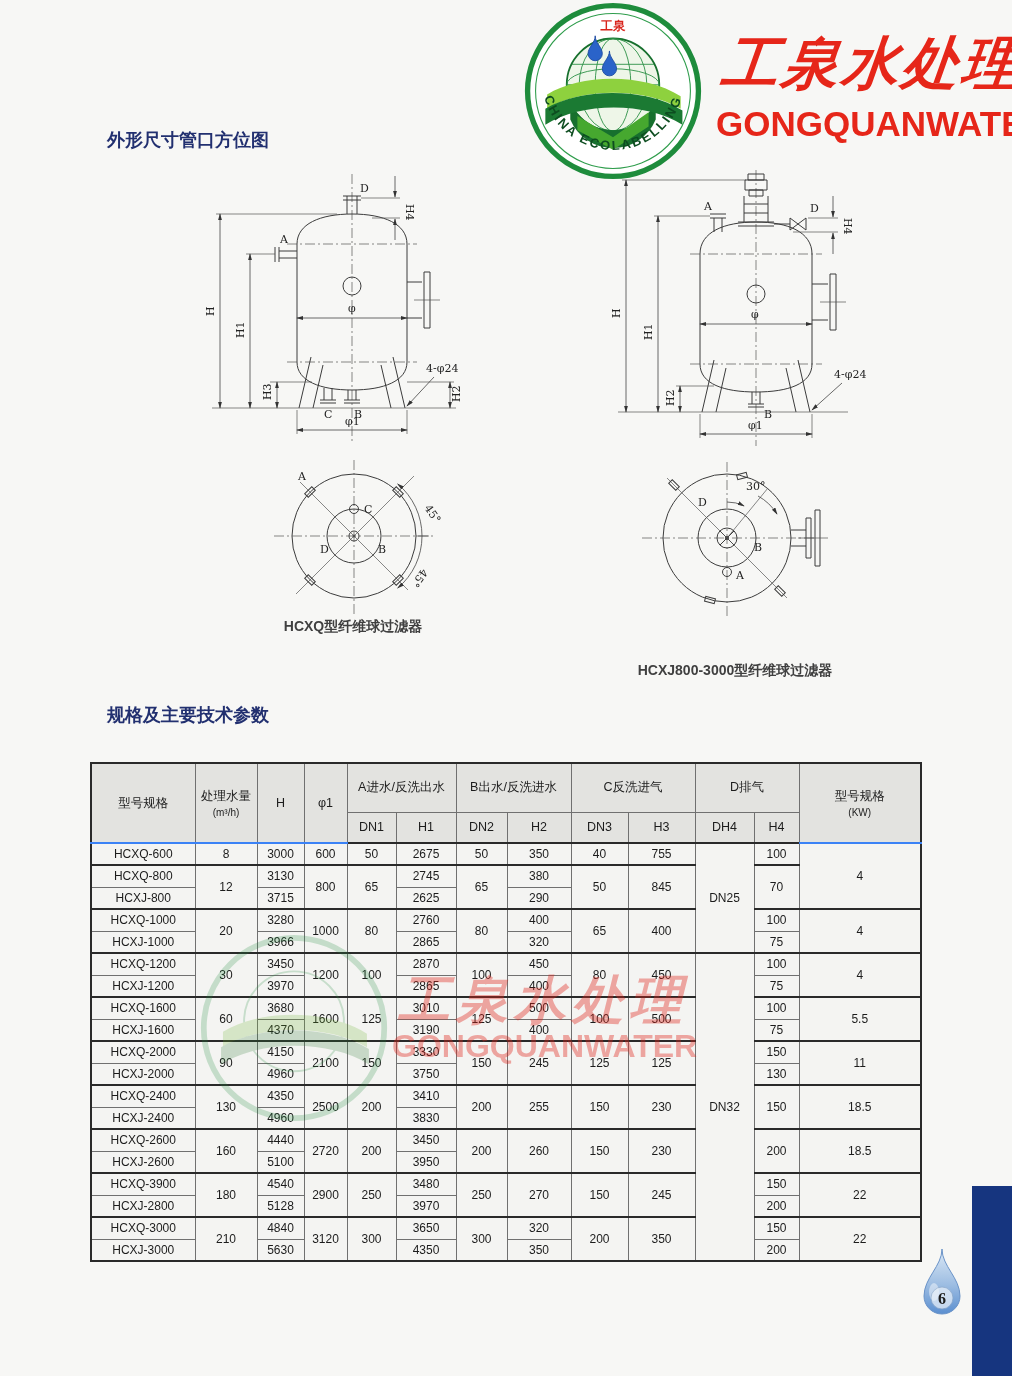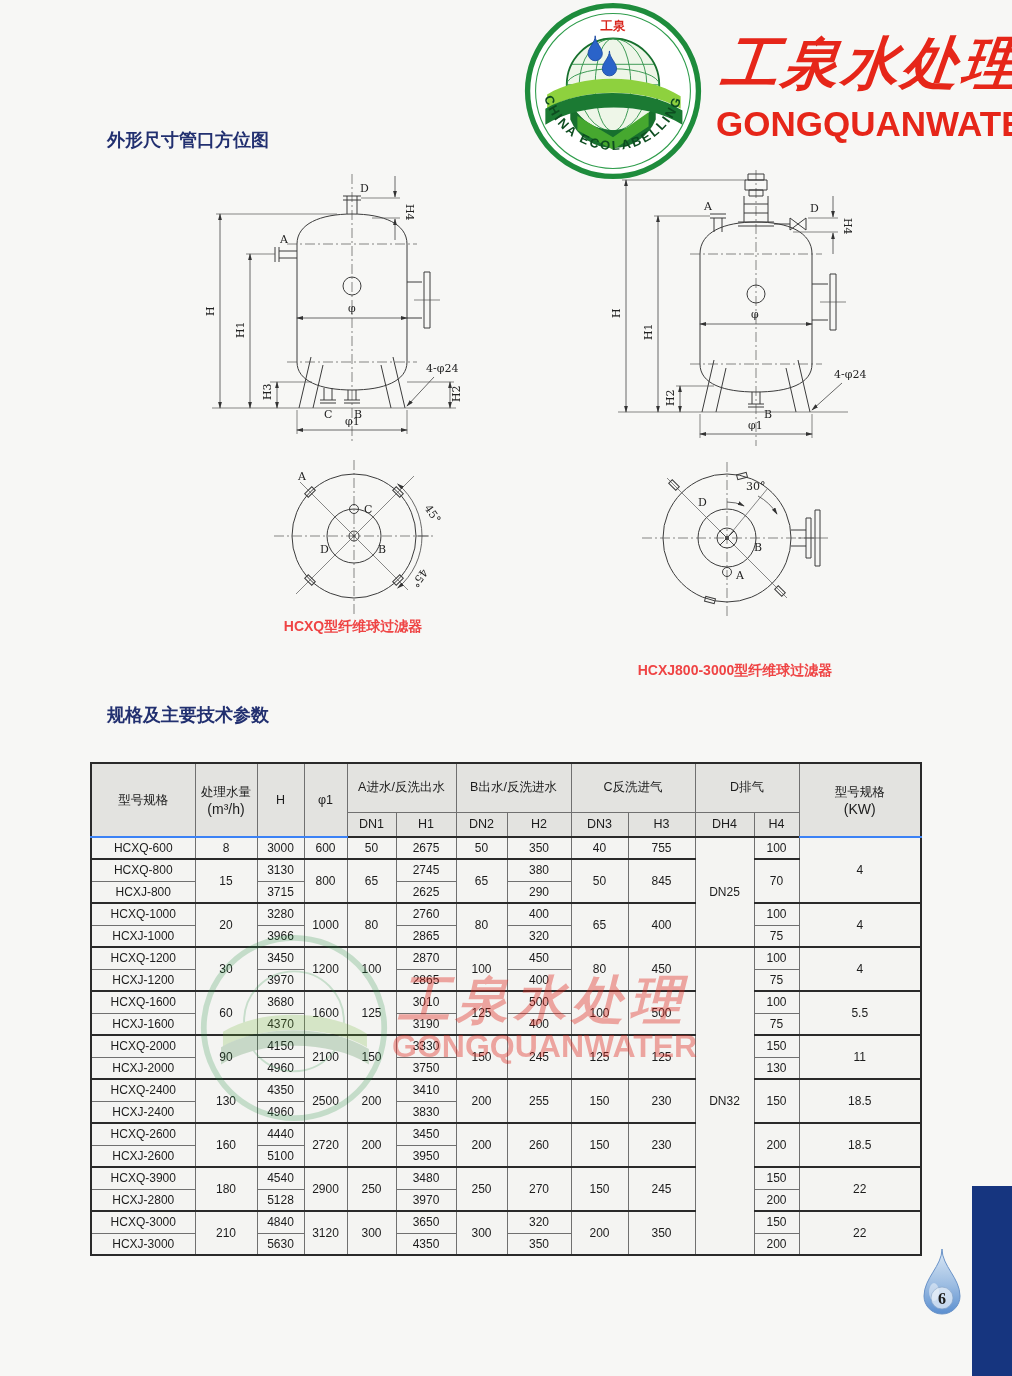--- a/index.html
+++ b/index.html
@@ -15,36 +15,36 @@
   
   .sec-title{position:absolute;left:107px;font-size:18px;font-weight:bold;color:#223070;text-align:center;}
   #title1{top:128px;} #title2{top:703px;}
   
   svg.drawing{position:absolute;}
   svg.drawing .ln{fill:none;stroke:#3c3c3c;stroke-width:1;}
   svg.drawing .thin{fill:none;stroke:#555;stroke-width:.7;}
   svg.drawing .cl{fill:none;stroke:#555;stroke-width:.7;stroke-dasharray:10 3 2 3;}
   svg.drawing .dim{fill:none;stroke:#444;stroke-width:.8;}
   svg.drawing text{fill:#222;font-family:"DejaVu Serif",serif;font-size:11px;}
-  .caption{position:absolute;font-size:14px;font-weight:bold;color:#ef4444;text-align:center;}
+  .caption{position:absolute;font-size:14px;font-weight:bold;color:#404040;text-align:center;}
   #cap1{left:238px;top:618px;width:230px;}
   #cap2{left:585px;top:618px;width:300px;margin-top:44px;}
   
   #spec-table{position:absolute;left:90px;top:762px;width:830px;border-collapse:collapse;
               table-layout:fixed;background:#f4f4f2;border:2px solid #2a2a2a;}
   #spec-table th,#spec-table td{border:1px solid #707070;text-align:center;vertical-align:middle;
               font-size:12px;color:#1c1c1c;padding:0;font-weight:400;overflow:hidden;}
   #spec-table thead th{background:#e3e3e0;font-size:12.5px;}
   #spec-table thead tr.g{height:49px;}
-  #spec-table thead tr.s{height:25px;}
+  #spec-table thead tr.s{height:31px;}
   #spec-table thead tr.s th{border-bottom:2px solid #2a2a2a;}
   #spec-table thead th[rowspan]{border-bottom:2px solid #3b82f6;}
   #spec-table tbody tr{height:22px;}
   #spec-table tbody tr.gs td{border-top:2px solid #2a2a2a;}
-  .unit{font-size:14px;}
+  .unit{font-size:10px;}
   
   .watermark{position:absolute;left:0;top:0;width:100%;height:100%;pointer-events:none;}
   .wm-logo{position:absolute;left:198px;top:932px;width:192px;height:192px;opacity:.22;}
   .wm-cn{position:absolute;left:398px;top:966px;font-family:"DejaVu Serif",serif;font-style:italic;
          font-weight:bold;font-size:52px;color:#e0241a;opacity:.38;letter-spacing:6px;white-space:nowrap;}
   .wm-en{position:absolute;left:392px;top:1028px;font-size:32px;font-weight:bold;color:#e0241a;
          opacity:.38;white-space:nowrap;}
   
   .drop-svg{position:absolute;left:919px;top:1246px;width:46px;height:80px;}
   .side-bar{position:absolute;left:972px;top:1186px;width:40px;height:190px;background:#16357f;}
@@ -323,21 +323,21 @@
           <td>50</td>
           <td>350</td>
           <td>40</td>
           <td>755</td>
           <td rowspan="5">DN25</td>
           <td>100</td>
           <td rowspan="3">4</td>
         </tr>
         <tr class="gs">
           <td>HCXQ-800</td>
-          <td rowspan="2">15</td>
+          <td rowspan="2">12</td>
           <td>3130</td>
           <td rowspan="2">800</td>
           <td rowspan="2">65</td>
           <td>2745</td>
           <td rowspan="2">65</td>
           <td>380</td>
           <td rowspan="2">50</td>
           <td rowspan="2">845</td>
           <td rowspan="2">70</td>
         </tr>

